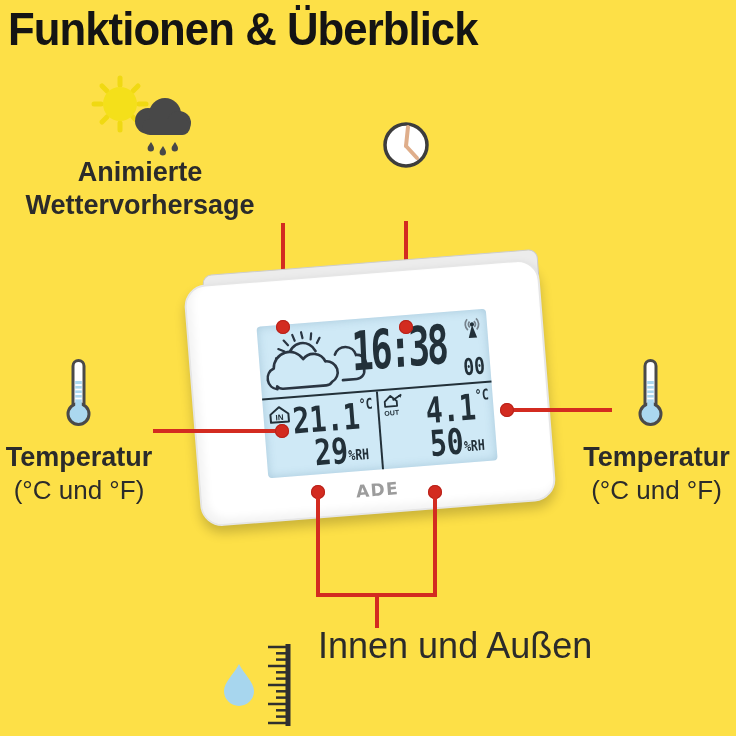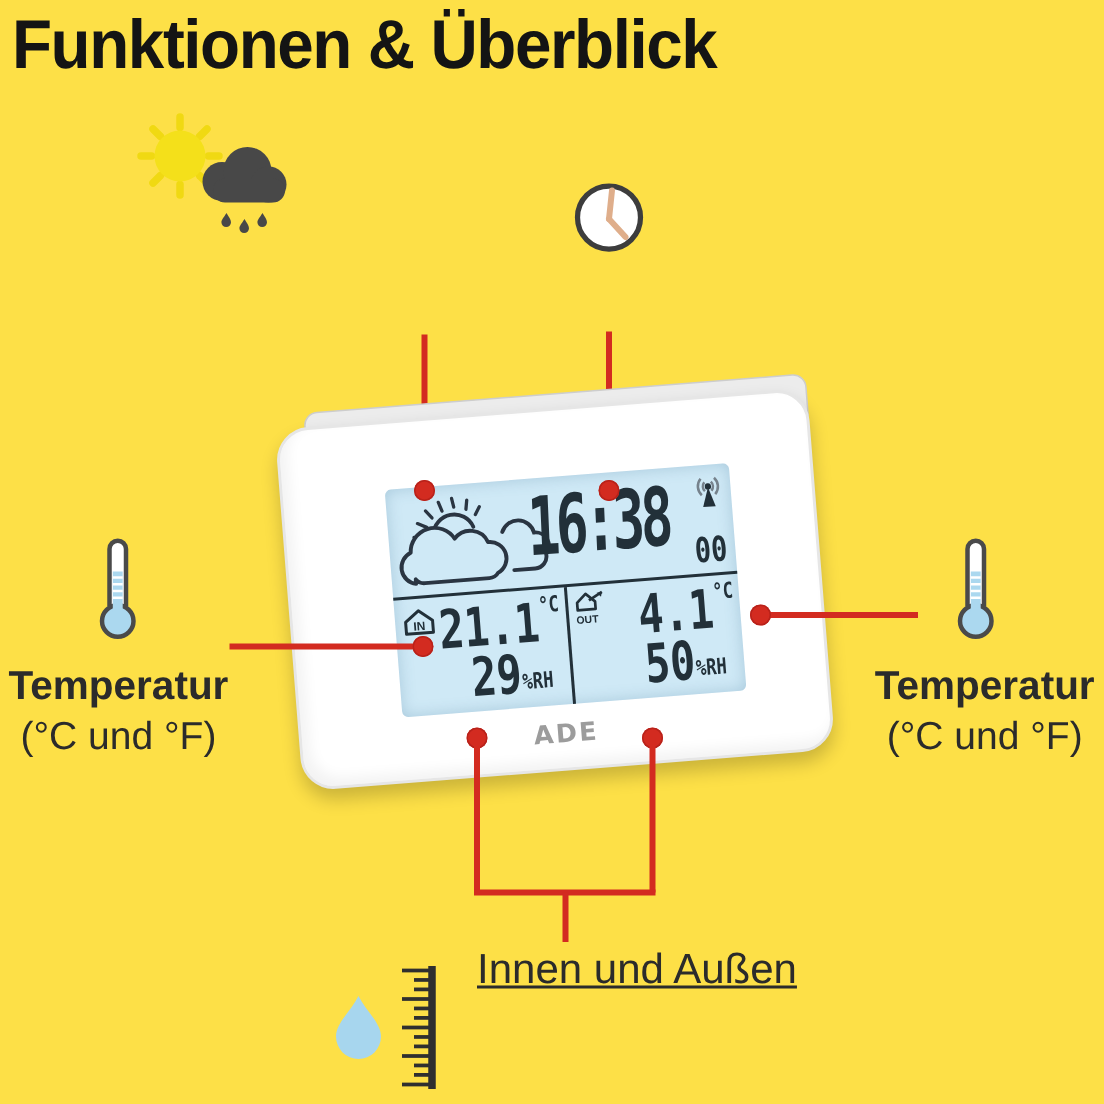--- a/index.html
+++ b/index.html
@@ -13,21 +13,21 @@
   
   .feat{position:absolute;text-align:center;line-height:33px;}
   .feat .b{font-weight:bold;font-size:27px;color:#2b2b2b;}
   .feat .r{font-weight:normal;font-size:26px;color:#2b2b2b;}
   .forecast-label{left:10px;top:156px;width:260px;}
   .clock-label{left:326px;top:182px;width:160px;}
   .tin-label{left:0px;top:441px;width:158px;}
   .tout-label{left:577px;top:441px;width:159px;}
   .hum-label{position:absolute;left:318px;top:629px;width:290px;text-align:left;line-height:34px;}
   .hum-label .b{font-weight:bold;font-size:29px;color:#2b2b2b;}
-  .hum-label .r{font-weight:normal;font-size:28px;color:#2b2b2b;text-decoration:underline;}
+  .hum-label .r{font-weight:normal;font-size:36px;color:#2b2b2b;}
 
   .icon{position:absolute;}
 
   
   .rl{position:absolute;background:#d32b20;}
   .rd{position:absolute;width:14px;height:14px;border-radius:50%;background:#d32b20;
       box-shadow:0 0 0 1px #b8221a inset;}
 
   
   .device-back{position:absolute;left:203px;top:262px;width:334px;height:34px;border-radius:9px;
@@ -79,20 +79,22 @@
       <circle cx="63" cy="49" r="13"></circle>
       <circle cx="80" cy="42" r="16"></circle>
       <circle cx="94" cy="51" r="12"></circle>
       <rect x="57" y="47" width="48" height="16" rx="8"></rect>
       <path d="M66 70 C67.5 72.5 69 74.5 69 76.2 A3.2 3.2 0 1 1 62.6 76.2 C62.6 74.5 64.5 72.5 66 70 Z"></path>
       <path d="M78 74 C79.5 76.5 81 78.5 81 80.2 A3.2 3.2 0 1 1 74.6 80.2 C74.6 78.5 76.5 76.5 78 74 Z"></path>
       <path d="M90 70 C91.5 72.5 93 74.5 93 76.2 A3.2 3.2 0 1 1 86.6 76.2 C86.6 74.5 88.5 72.5 90 70 Z"></path>
     </g>
   </svg>
   <div class="feat forecast-label">
+    <div class="b">Animierte</div>
+    <div class="b">Wettervorhersage</div>
   </div>
 
   <svg class="icon" style="left:381px;top:120px;" width="50" height="50" viewBox="0 0 50 50">
     <circle cx="25" cy="25" r="21" fill="#ffffff" stroke="#3d3d3d" stroke-width="3.5"></circle>
     <line x1="25" y1="26" x2="27" y2="7" stroke="#dfae8b" stroke-width="4" stroke-linecap="round"></line>
     <line x1="25" y1="26" x2="36" y2="38" stroke="#dfae8b" stroke-width="4" stroke-linecap="round"></line>
   </svg>
 
   <div class="rl" style="left:281px;top:223px;width:4px;height:104px;"></div>
   <div class="rl" style="left:404px;top:221px;width:4px;height:106px;"></div>

